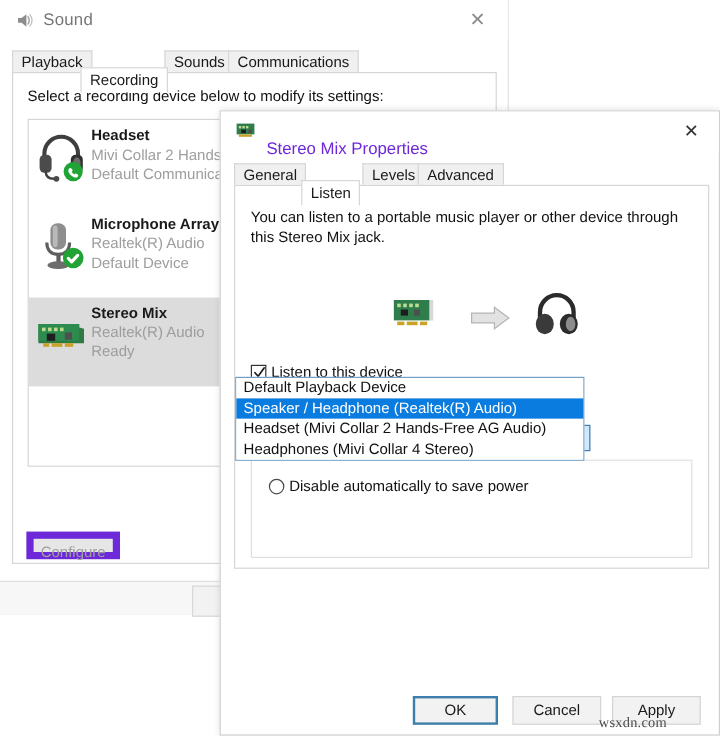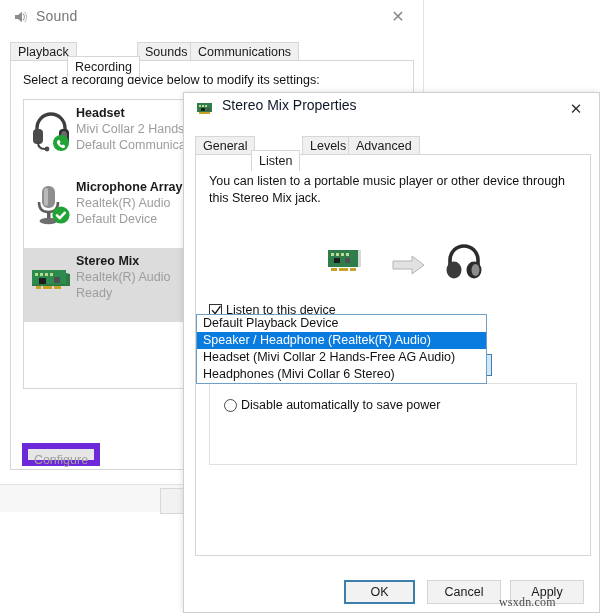--- a/index.html
+++ b/index.html
@@ -221,23 +221,23 @@
   .props-title-icon {
     position: absolute;
     left: 13px;
     top: 9px;
     width: 17px;
     height: 13px;
   }
   .props-title-text {
     position: absolute;
     left: 38px;
-    top: 4px;
+    top: 22px;
     font-size: 14px;
-    color: #0f172a;
+    color: #6d28d9;
   }
   .props-close {
     position: absolute;
     right: 8px;
     top: 5px;
     width: 30px;
     height: 22px;
     color: #333;
     text-align: center;
     line-height: 22px;
@@ -248,21 +248,21 @@
     position: absolute;
     left: 11px;
     top: 41px;
     height: 20px;
   }
   #props-tabpanel {
     position: absolute;
     left: 11px;
     top: 61px;
     width: 396px;
-    height: 402px;
+    height: 320px;
     background: #ffffff;
     border: 1px solid #d6d6d6;
     box-sizing: border-box;
   }
 
   .listen-desc {
     position: absolute;
     left: 13px;
     top: 18px;
     width: 368px;
@@ -613,16 +613,16 @@
 
   <div class="dlg-btn" id="btn-ok">OK</div>
   <div class="dlg-btn" id="btn-apply">Apply</div>
   <div class="dlg-btn" id="btn-cancel">Cancel</div>
 </div>
 
 <div id="playback-dropdown">
   <div class="dd-item">Default Playback Device</div>
   <div class="dd-item highlight">Speaker / Headphone (Realtek(R) Audio)</div>
   <div class="dd-item">Headset (Mivi Collar 2 Hands-Free AG Audio)</div>
-  <div class="dd-item">Headphones (Mivi Collar 6 Stereo)</div>
+  <div class="dd-item">Headphones (Mivi Collar 4 Stereo)</div>
 </div>
 
 <div id="watermark">wsxdn.com</div>
 
 </body></html>

